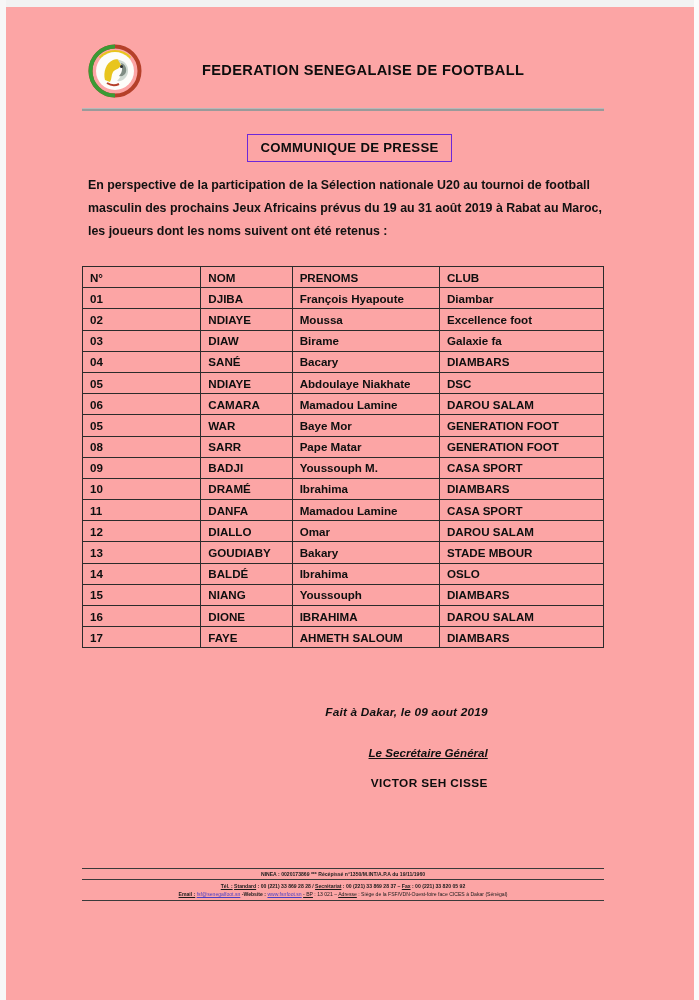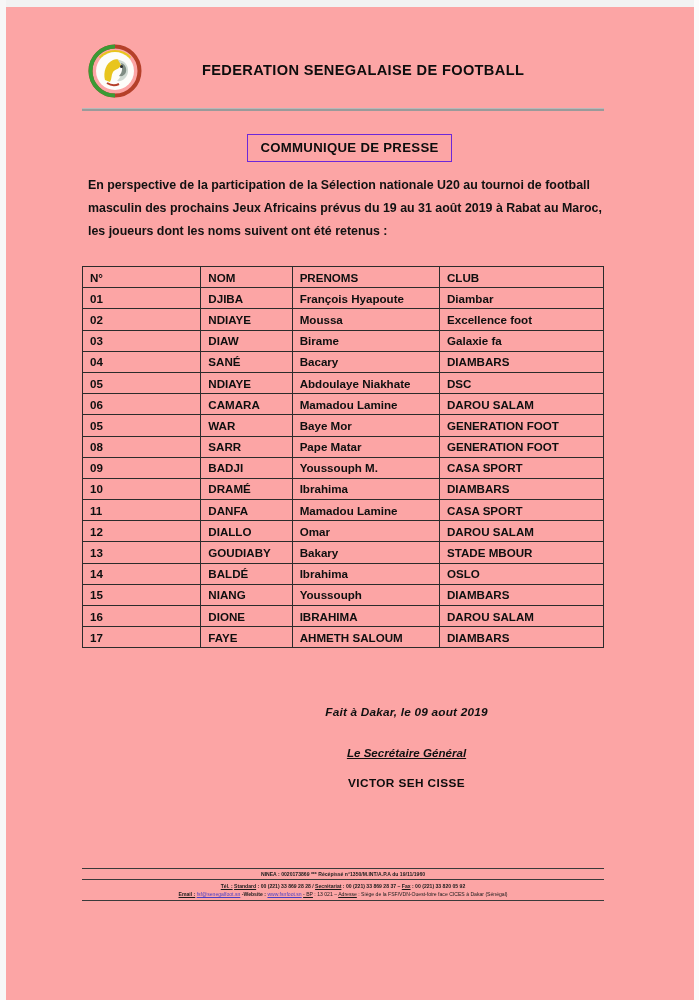--- a/index.html
+++ b/index.html
@@ -136,21 +136,21 @@
   .sign {
     position: absolute;
     top: 705px;
     left: 0;
     width: 699px;
     text-align: center;
   }
   .sign-inner {
     display: inline-block;
     margin-left: 114px;
-    text-align: center;
+    text-align: right;
   }
   .sign-date {
     font-size: 11.8px;
     font-weight: bold;
     font-style: italic;
     letter-spacing: 0.2px;
     color: #101010;
   }
   .sign-role {
     margin-top: 27px;

